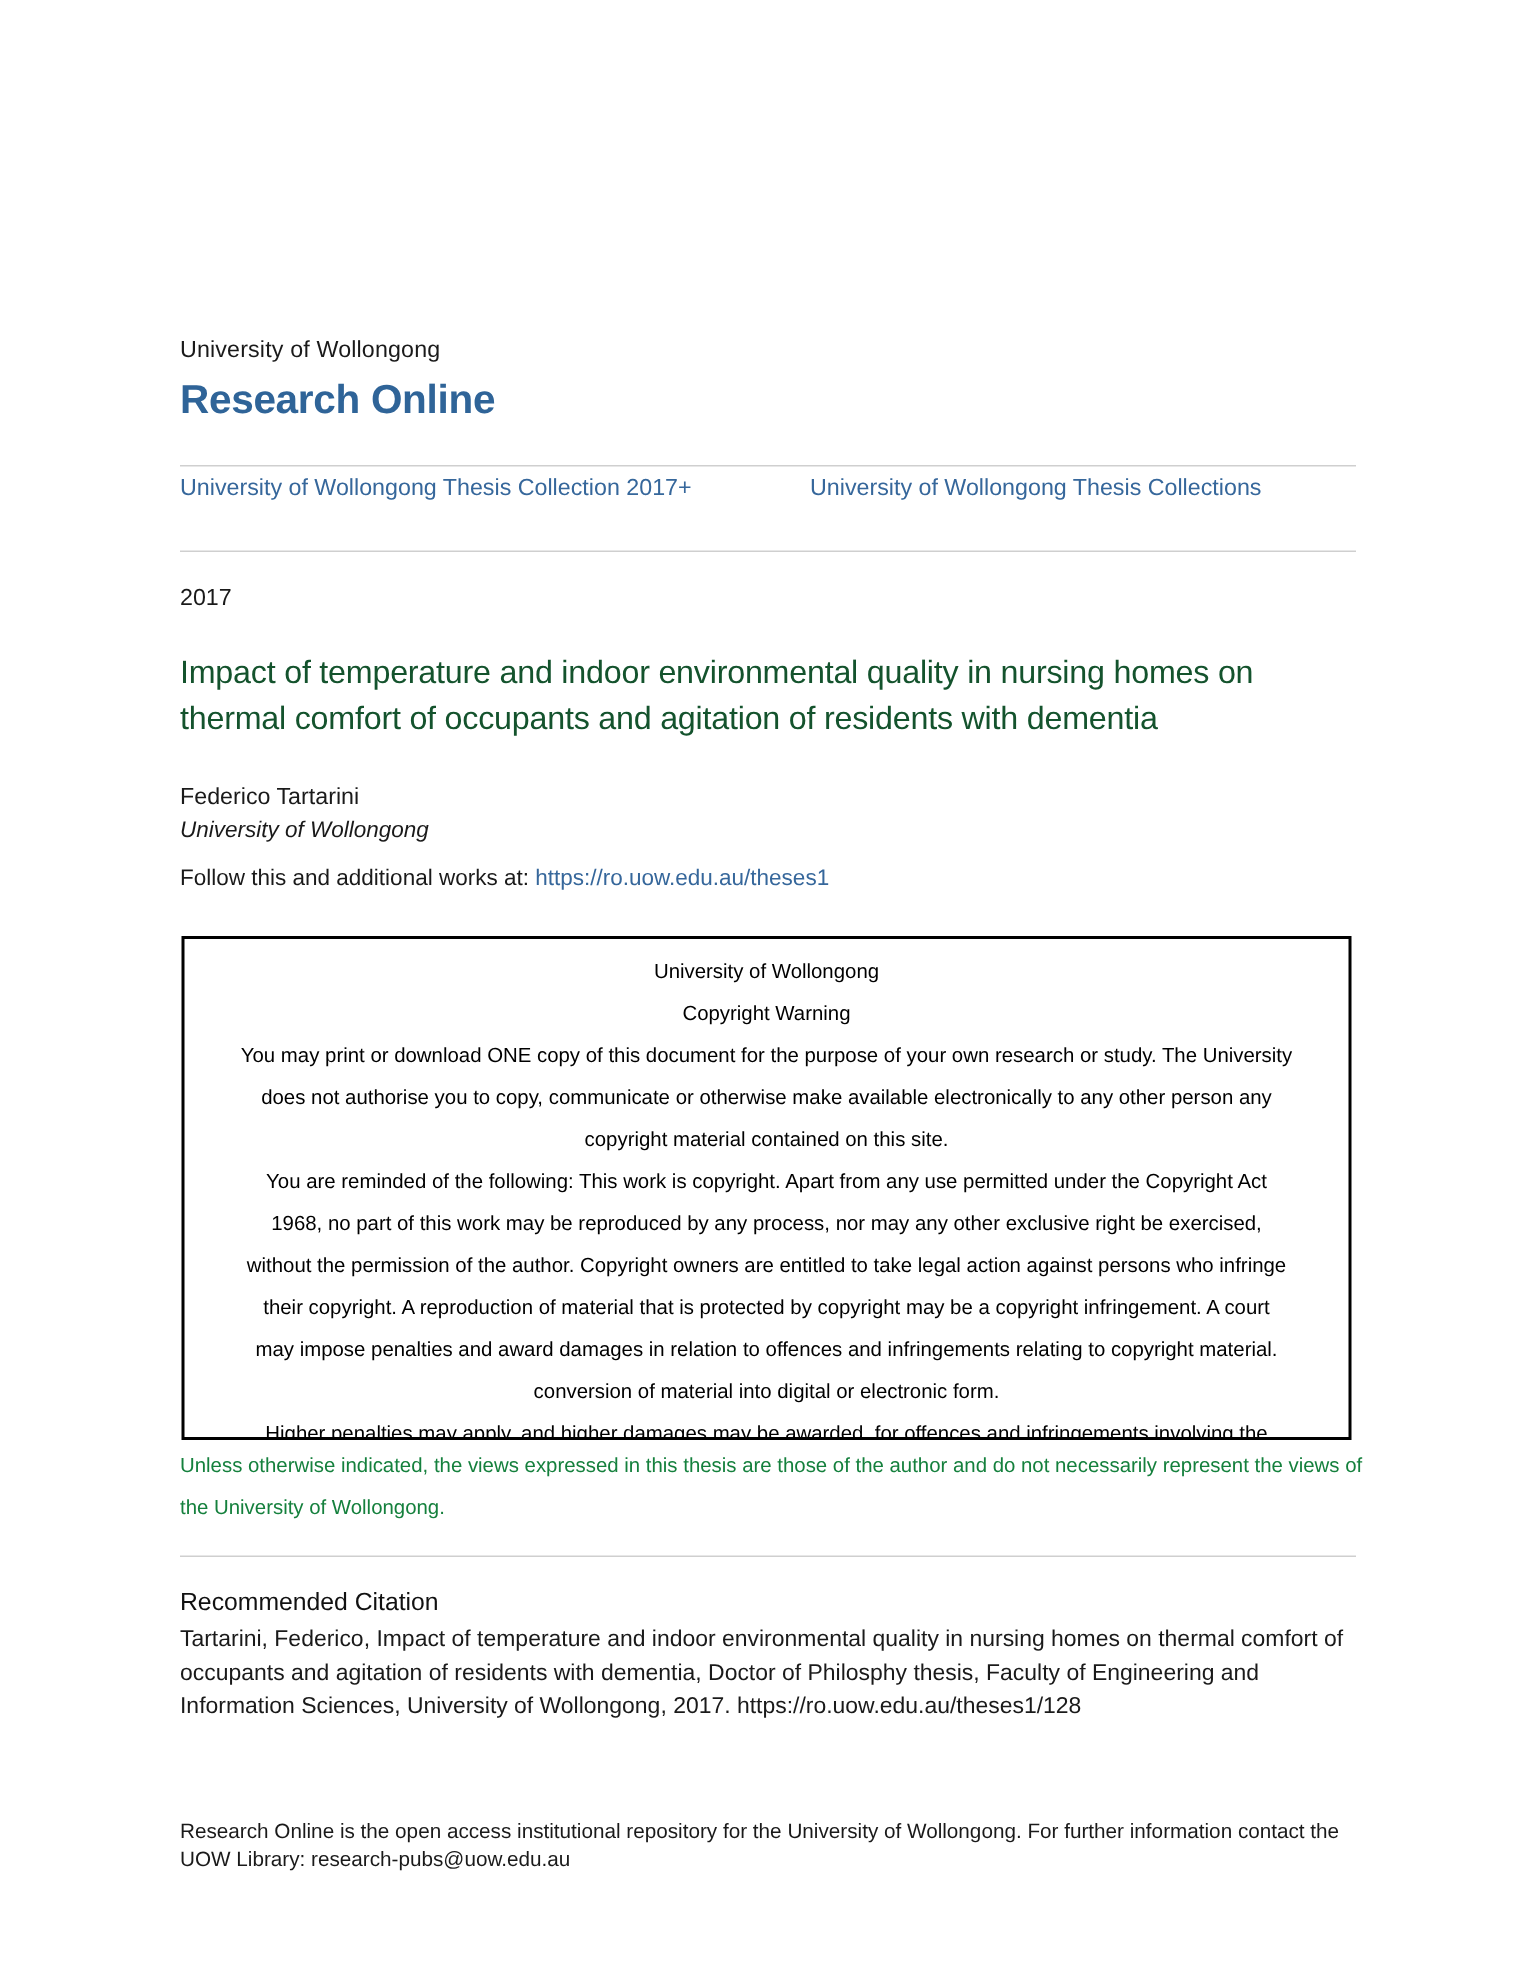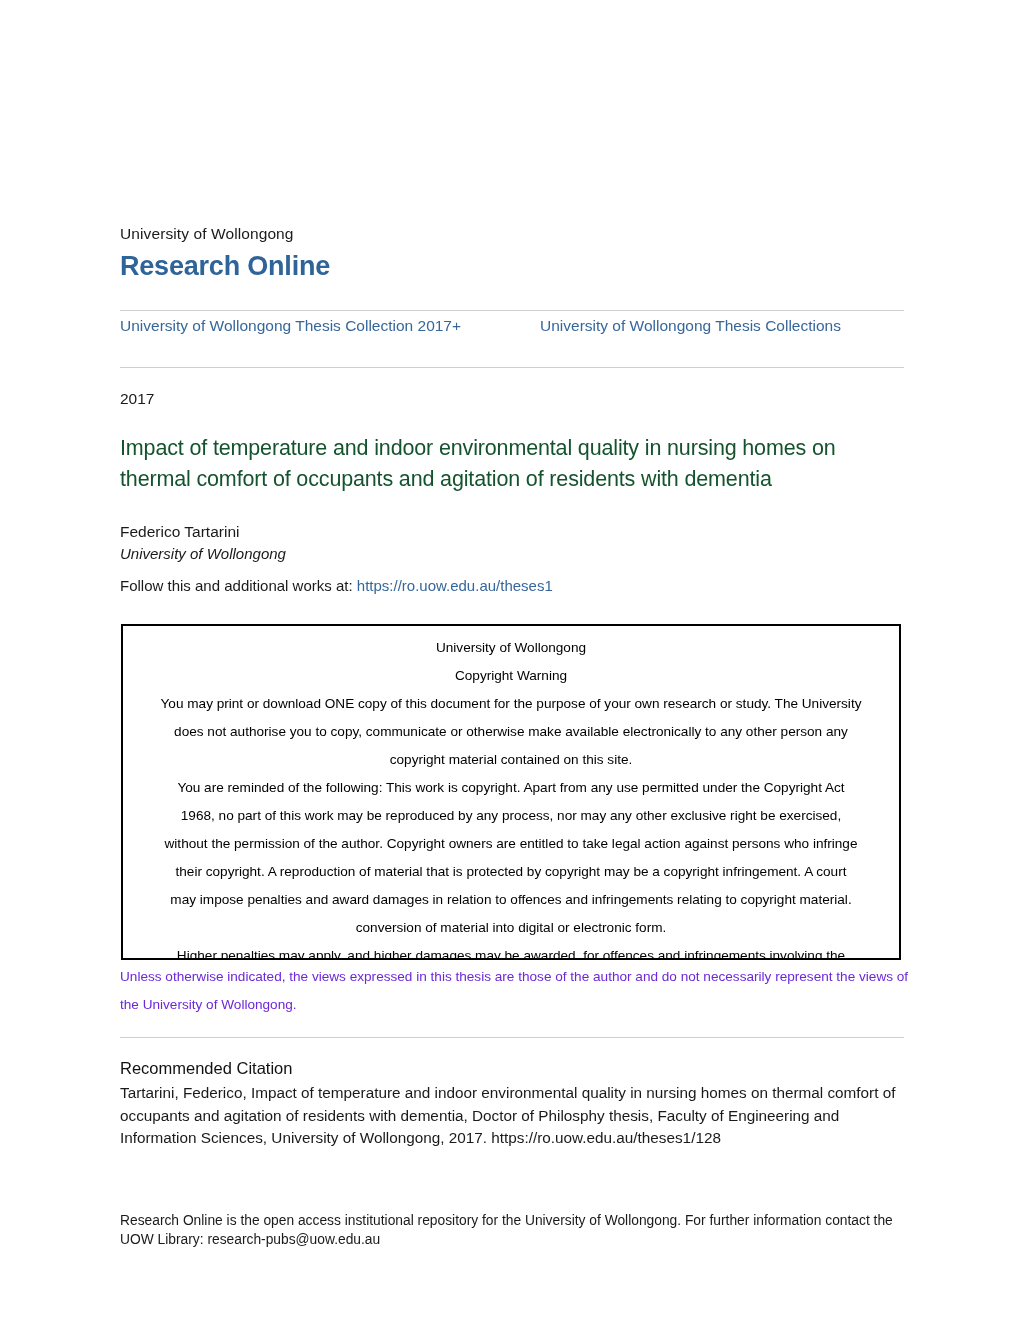--- a/index.html
+++ b/index.html
@@ -161,21 +161,21 @@
   }
 
   
   .unless-note {
     position: absolute;
     left: 120px;
     top: 915px;
     width: 790px;
     font-size: 13.6px;
     line-height: 28px;
-    color: #6d28d9;
+    color: #15803d;
   }
 
   
   .rc-heading {
     position: absolute;
     left: 120px;
     top: 1008px;
     font-size: 16.5px;
     line-height: 24px;
     color: #111111;

